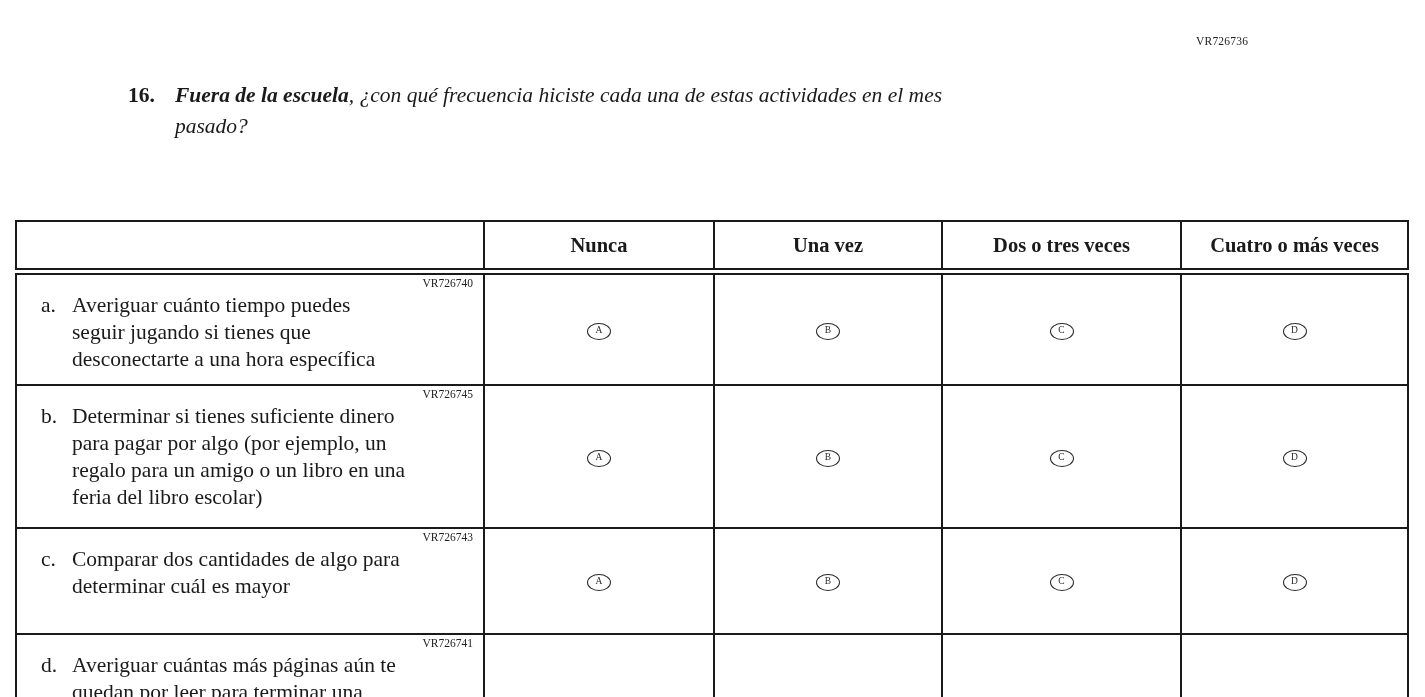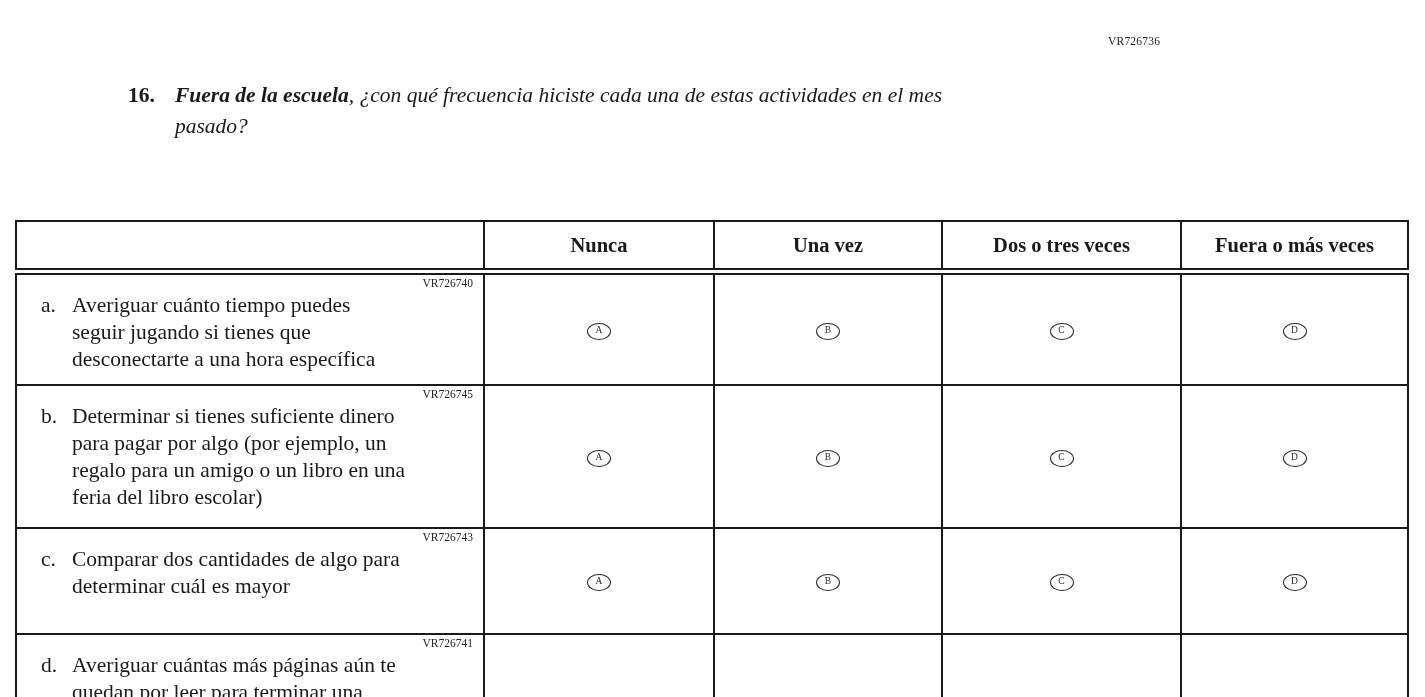--- a/index.html
+++ b/index.html
@@ -1,20 +1,20 @@
 <!DOCTYPE html>
 <html><head>
 <meta charset="utf-8">
 <style>
   html,body { margin:0; padding:0; background:#ffffff; }
   body { font-family:"Liberation Serif","DejaVu Serif",serif; color:#1a1a1a; }
   .page { position:relative; width:1425px; height:697px; background:#fff; overflow:hidden; }
 
   .top-code {
-    position:absolute; left:1108px; top:35px;
+    position:absolute; left:1196px; top:35px;
     font-size:11.5px; letter-spacing:0.2px; color:#222;
   }
 
   .question { position:absolute; left:128px; top:44px; display:flex;margin-top:36px; }
   .q-num { font-weight:bold; font-size:21.5px; width:47px; flex-shrink:0; line-height:1.42; }
   .q-body { font-size:21.5px; line-height:1.42; width:945px;font-style:italic; }
   .bold { font-weight:bold; }
   .pre { white-space:pre-line; }
 
   .instruction { position:absolute; left:175px; top:112px; font-size:21.5px; }
@@ -75,21 +75,21 @@
         <col class="c2">
         <col class="c3">
         <col class="c4">
       </colgroup>
     <thead>
       <tr>
         <th></th>
         <th>Nunca</th>
         <th>Una vez</th>
         <th>Dos o tres veces</th>
-        <th>Fuera o más veces</th>
+        <th>Cuatro o más veces</th>
       </tr>
     </thead>
     <tbody id="rows">
         <tr>
     <td class="item-cell">
       <div class="row-code">VR726740</div>
       <div class="item">
         <span class="item-letter">a.</span>
         <span class="item-text">Averiguar cuánto tiempo puedes
 seguir jugando si tienes que

